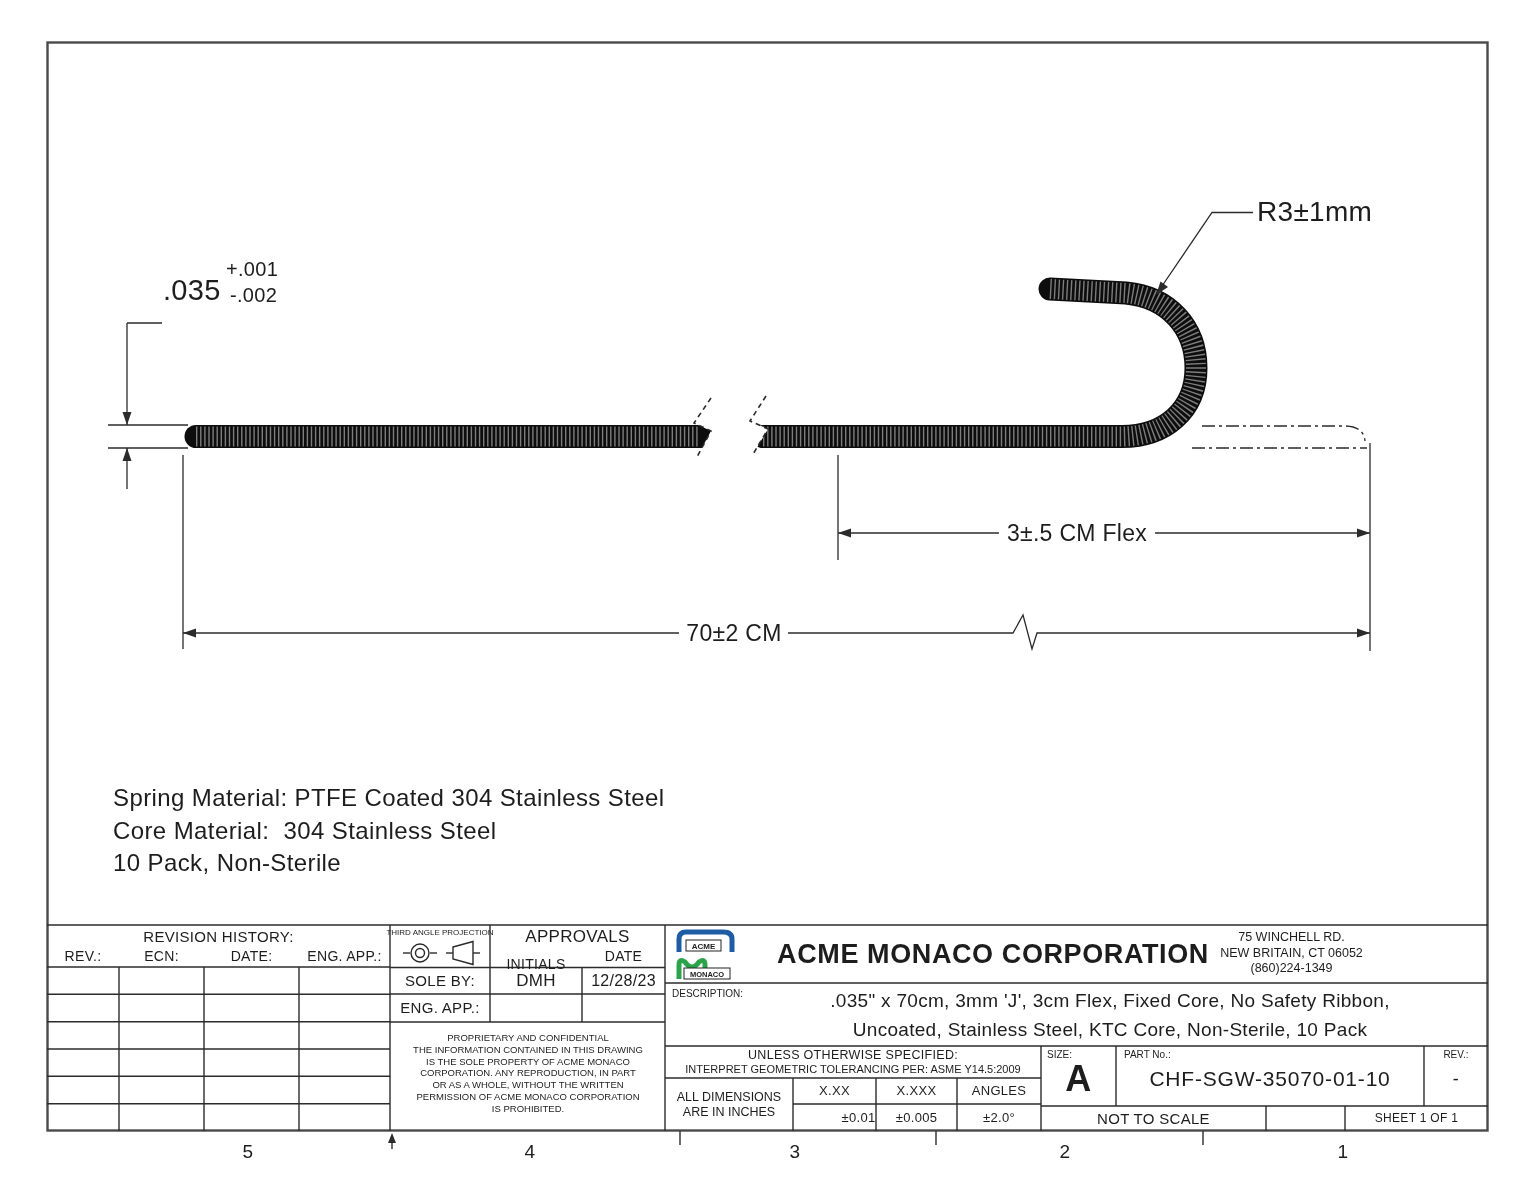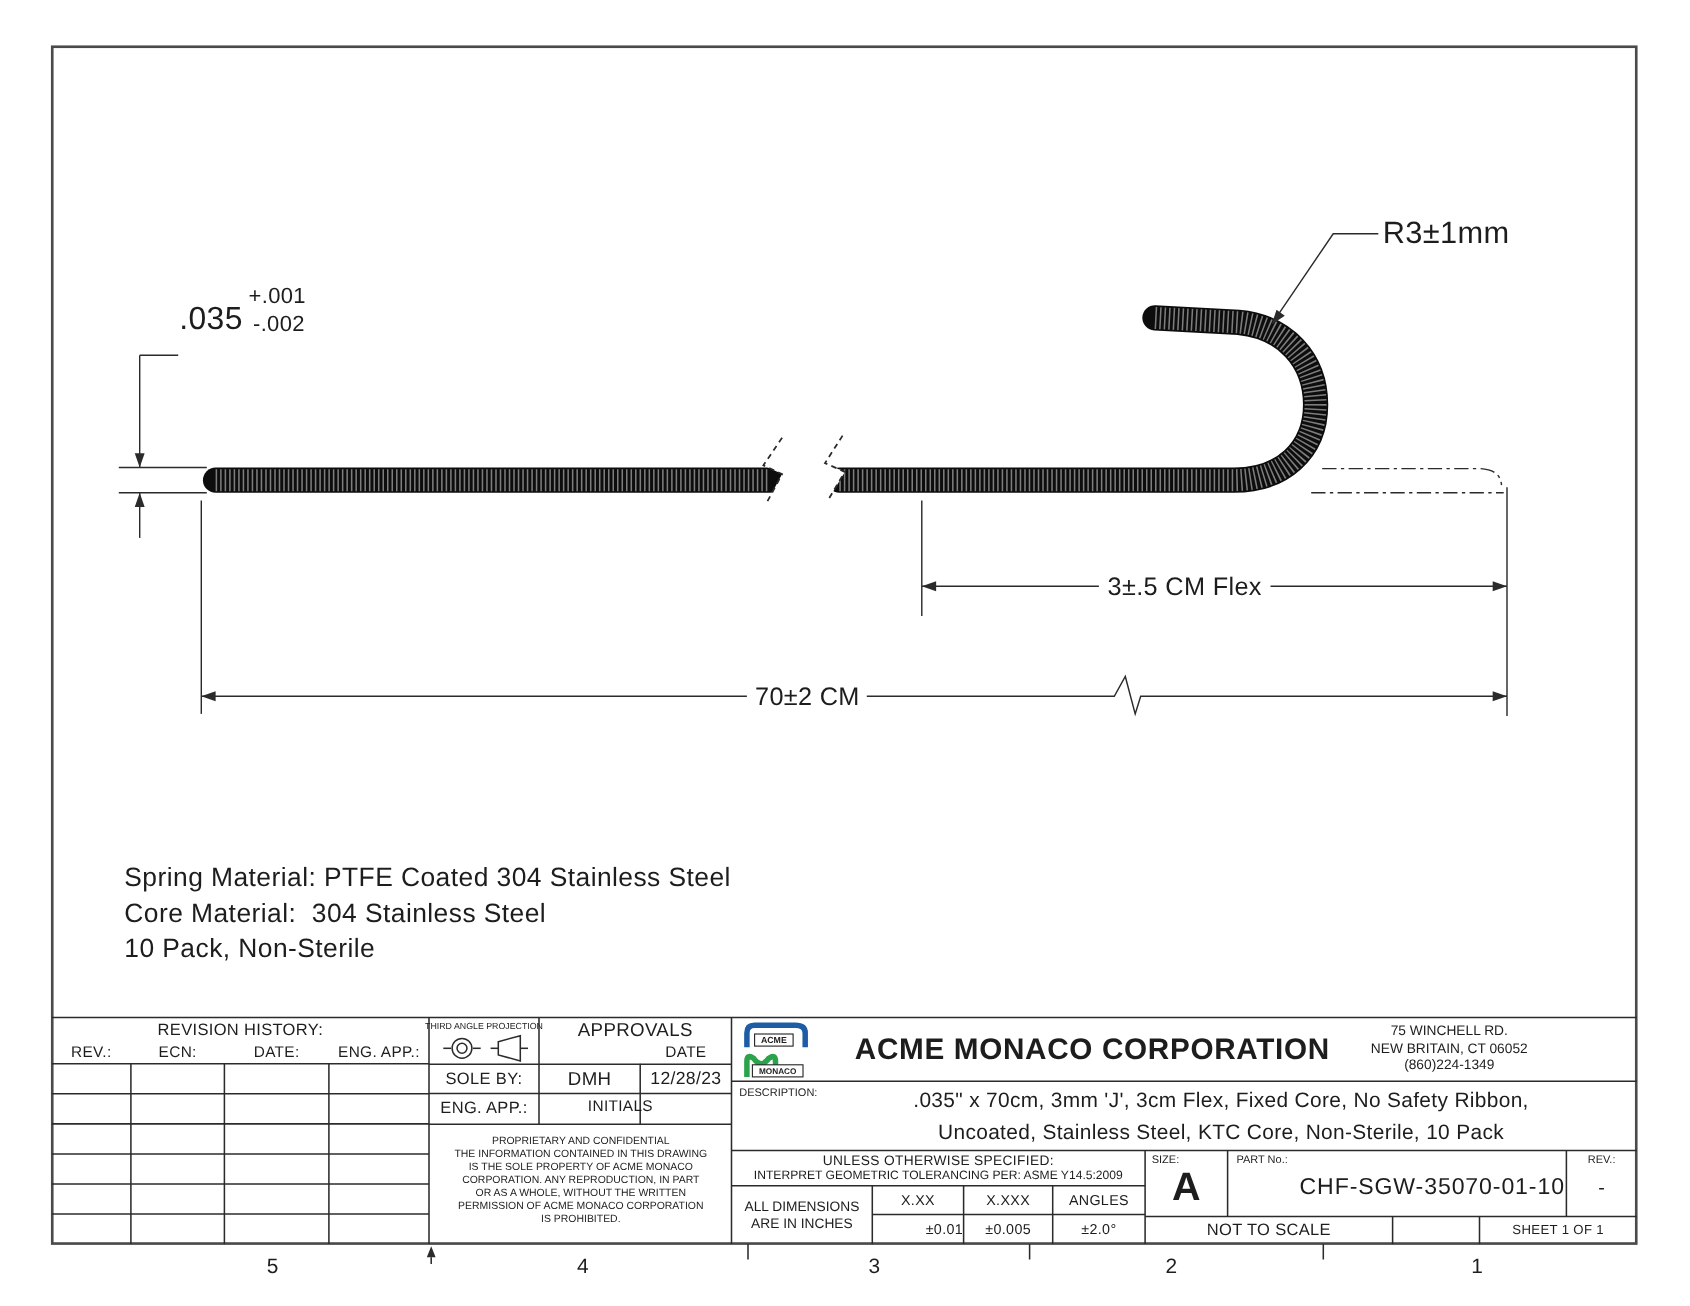--- a/index.html
+++ b/index.html
@@ -145,21 +145,21 @@
 </div>
 
 <div class="t" style="left:47px;top:927px;width:343px;height:20px;font-size:15px;">REVISION HISTORY:</div>
 <div class="t" style="left:47px;top:946px;width:72px;height:20px;font-size:14px;">REV.:</div>
 <div class="t" style="left:119px;top:946px;width:85px;height:20px;font-size:14px;">ECN:</div>
 <div class="t" style="left:204px;top:946px;width:95px;height:20px;font-size:14px;">DATE:</div>
 <div class="t" style="left:299px;top:946px;width:91px;height:20px;font-size:14px;">ENG. APP.:</div>
 
 <div class="t" style="left:392px;top:927px;width:96px;height:12px;font-size:8px;letter-spacing:0;">THIRD ANGLE PROJECTION</div>
 <div class="t" style="left:490px;top:925px;width:175px;height:24px;font-size:17px;">APPROVALS</div>
-<div class="t" style="left:492px;top:995px;width:88px;height:20px;font-size:14px;padding-left:28px;">INITIALS</div>
+<div class="t" style="left:492px;top:954px;width:88px;height:20px;font-size:14px;">INITIALS</div>
 <div class="t" style="left:584px;top:946px;width:79px;height:20px;font-size:14px;">DATE</div>
 <div class="t" style="left:392px;top:968px;width:96px;height:26px;font-size:15px;">SOLE BY:</div>
 <div class="t" style="left:490px;top:968px;width:92px;height:26px;font-size:17px;">DMH</div>
 <div class="t" style="left:584px;top:968px;width:79px;height:26px;font-size:16px;">12/28/23</div>
 <div class="t" style="left:392px;top:994px;width:96px;height:28px;font-size:15px;">ENG. APP.:</div>
 
 <div class="prop" style="position:absolute;left:396px;top:1032px;width:264px;">
   <div>PROPRIETARY AND CONFIDENTIAL</div>
   <div>THE INFORMATION CONTAINED IN THIS DRAWING</div>
   <div>IS THE SOLE PROPERTY OF ACME MONACO</div>
@@ -172,21 +172,21 @@
 <svg class="svgabs" style="left:672px;top:927px;" width="74" height="54" viewBox="0 0 74 54">
   <path d="M7,25 V12 Q7,5 14,5 H51 Q60,5 60,12 V25" fill="none" stroke="#1e5da6" stroke-width="5"></path>
   <rect x="14" y="13" width="35" height="11" fill="#ffffff" stroke="#222222" stroke-width="1"></rect>
   <text x="31.5" y="21.5" text-anchor="middle" font-size="8" font-weight="bold" fill="#222222">ACME</text>
   <path d="M7,52 V38 Q7,31 13,35 Q20,45 27,35 Q33,31 33,38 V52" fill="none" stroke="#2ba34a" stroke-width="5"></path>
   <rect x="12" y="41" width="46" height="11" fill="#ffffff" stroke="#222222" stroke-width="1"></rect>
   <text x="35" y="49.5" text-anchor="middle" font-size="7.5" font-weight="bold" fill="#222222">MONACO</text>
 </svg>
 
 <div class="t b" style="left:750px;top:925px;width:486px;height:58px;font-size:27px;letter-spacing:.6px;">ACME MONACO CORPORATION</div>
-<div class="addr" style="position:absolute;left:1192px;top:930px;width:251px;">
+<div class="addr" style="position:absolute;left:1166px;top:930px;width:251px;">
   <div>75 WINCHELL RD.</div>
   <div>NEW BRITAIN, CT 06052</div>
   <div>(860)224-1349</div>
 </div>
 
 <div class="t tl" style="left:672px;top:988px;width:80px;height:13px;font-size:10px;letter-spacing:0;">DESCRIPTION:</div>
 <div class="t" style="left:742px;top:985px;width:736px;height:31px;font-size:19px;">.035" x 70cm, 3mm 'J', 3cm Flex, Fixed Core, No Safety Ribbon,</div>
 <div class="t" style="left:742px;top:1014px;width:736px;height:31px;font-size:19px;">Uncoated, Stainless Steel, KTC Core, Non-Sterile, 10 Pack</div>
 
 <div class="t" style="left:667px;top:1047px;width:372px;height:17px;font-size:12.5px;">UNLESS OTHERWISE SPECIFIED:</div>
@@ -198,21 +198,21 @@
 <div class="t" style="left:793px;top:1078px;width:83px;height:26px;font-size:13px;">X.XX</div>
 <div class="t" style="left:876px;top:1078px;width:81px;height:26px;font-size:13px;">X.XXX</div>
 <div class="t" style="left:957px;top:1078px;width:84px;height:26px;font-size:13px;">ANGLES</div>
 <div class="t" style="left:793px;top:1104px;width:83px;height:27px;font-size:13px;padding-left:24px;">±0.01</div>
 <div class="t" style="left:876px;top:1104px;width:81px;height:27px;font-size:13px;">±0.005</div>
 <div class="t" style="left:957px;top:1104px;width:84px;height:27px;font-size:13px;">±2.0°</div>
 
 <div class="t tl" style="left:1047px;top:1049px;width:50px;height:13px;font-size:10px;letter-spacing:0;">SIZE:</div>
 <div class="t b" style="left:1041px;top:1054px;width:75px;height:50px;font-size:36px;">A</div>
 <div class="t tl" style="left:1124px;top:1049px;width:90px;height:13px;font-size:10px;letter-spacing:0;">PART No.:</div>
-<div class="t" style="left:1116px;top:1056px;width:308px;height:46px;font-size:21px;letter-spacing:.8px;padding-left:32px;">CHF-SGW-35070-01-10</div>
+<div class="t" style="left:1116px;top:1056px;width:308px;height:46px;font-size:21px;letter-spacing:.8px;">CHF-SGW-35070-01-10</div>
 <div class="t" style="left:1424px;top:1049px;width:64px;height:13px;font-size:10px;letter-spacing:0;">REV.:</div>
 <div class="t" style="left:1424px;top:1058px;width:64px;height:42px;font-size:18px;">-</div>
 <div class="t" style="left:1041px;top:1106px;width:225px;height:25px;font-size:15px;">NOT TO SCALE</div>
 <div class="t" style="left:1345px;top:1106px;width:143px;height:25px;font-size:12px;">SHEET 1 OF 1</div>
 
 <div class="t" style="left:236px;top:1140px;width:24px;height:24px;font-size:19px;">5</div>
 <div class="t" style="left:518px;top:1140px;width:24px;height:24px;font-size:19px;">4</div>
 <div class="t" style="left:783px;top:1140px;width:24px;height:24px;font-size:19px;">3</div>
 <div class="t" style="left:1053px;top:1140px;width:24px;height:24px;font-size:19px;">2</div>
 <div class="t" style="left:1331px;top:1140px;width:24px;height:24px;font-size:19px;">1</div>

